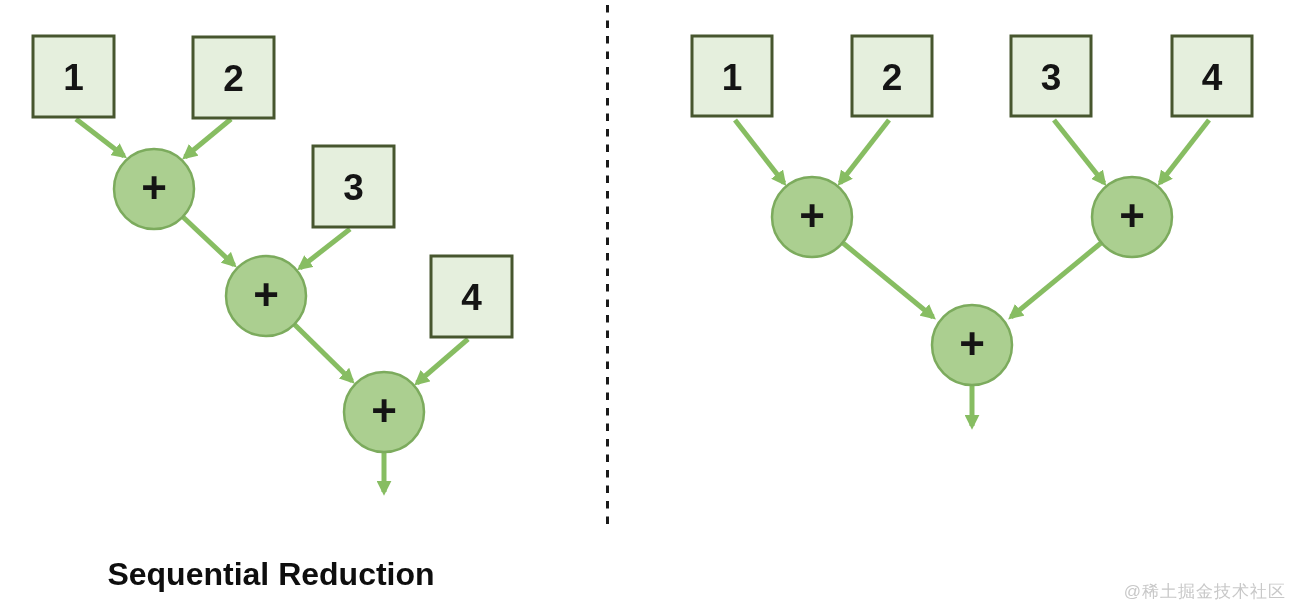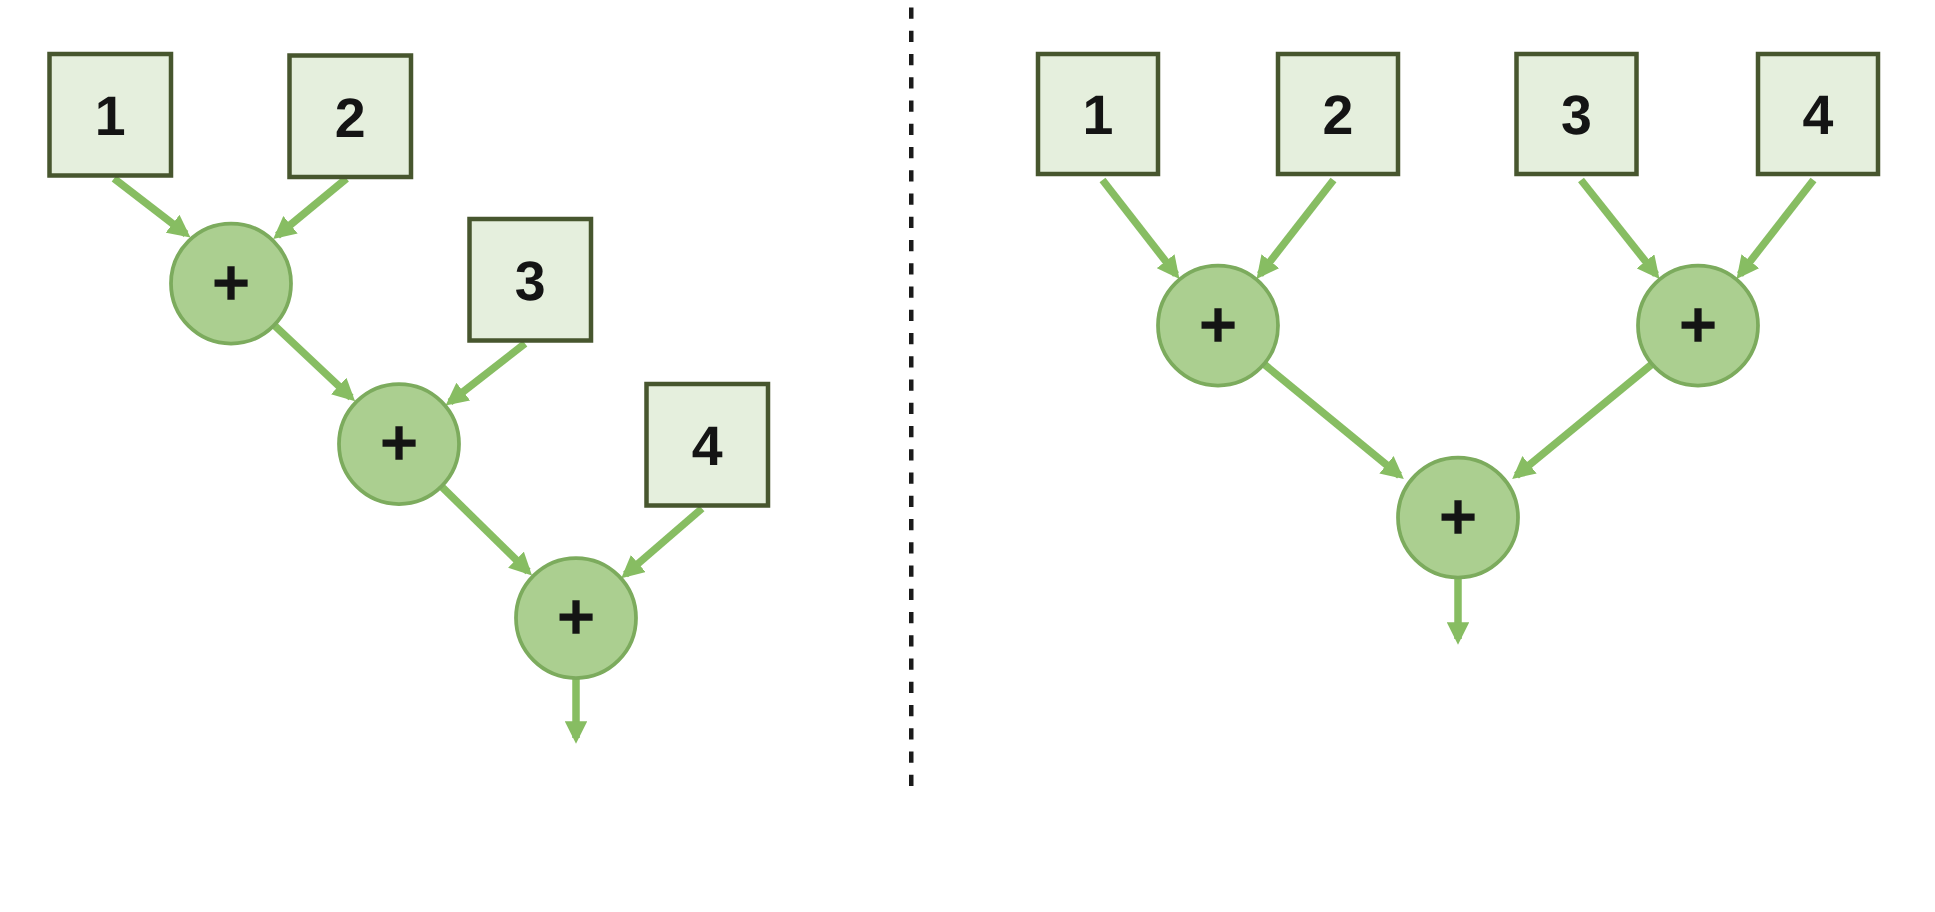--- a/index.html
+++ b/index.html
@@ -98,13 +98,15 @@
         <rect x="1172" y="36" width="80" height="80" fill="#e5efdd" stroke="#47562e" stroke-width="3"></rect>
         <text x="1212" y="89.5" text-anchor="middle" fill="#141414" class="box-digit">4</text>
         <circle cx="812" cy="217" r="40" fill="#abcf90" stroke="#7cab5d" stroke-width="2.5"></circle>
         <text x="812" y="231" text-anchor="middle" fill="#141414" class="adder-plus">+</text>
         <circle cx="1132" cy="217" r="40" fill="#abcf90" stroke="#7cab5d" stroke-width="2.5"></circle>
         <text x="1132" y="231" text-anchor="middle" fill="#141414" class="adder-plus">+</text>
         <circle cx="972" cy="345" r="40" fill="#abcf90" stroke="#7cab5d" stroke-width="2.5"></circle>
         <text x="972" y="359" text-anchor="middle" fill="#141414" class="adder-plus">+</text>
       </g>
     </svg>
+  <div class="panel-title" id="panel-title-0" style="left: 271px; top: 556px; color: rgb(14, 14, 14);">Sequential Reduction</div>
+  <div class="watermark" id="watermark" style="left: 1286px; top: 580px; color: rgb(200, 200, 200);">@稀土掘金技术社区</div>
 </div>
 
 </body></html>

